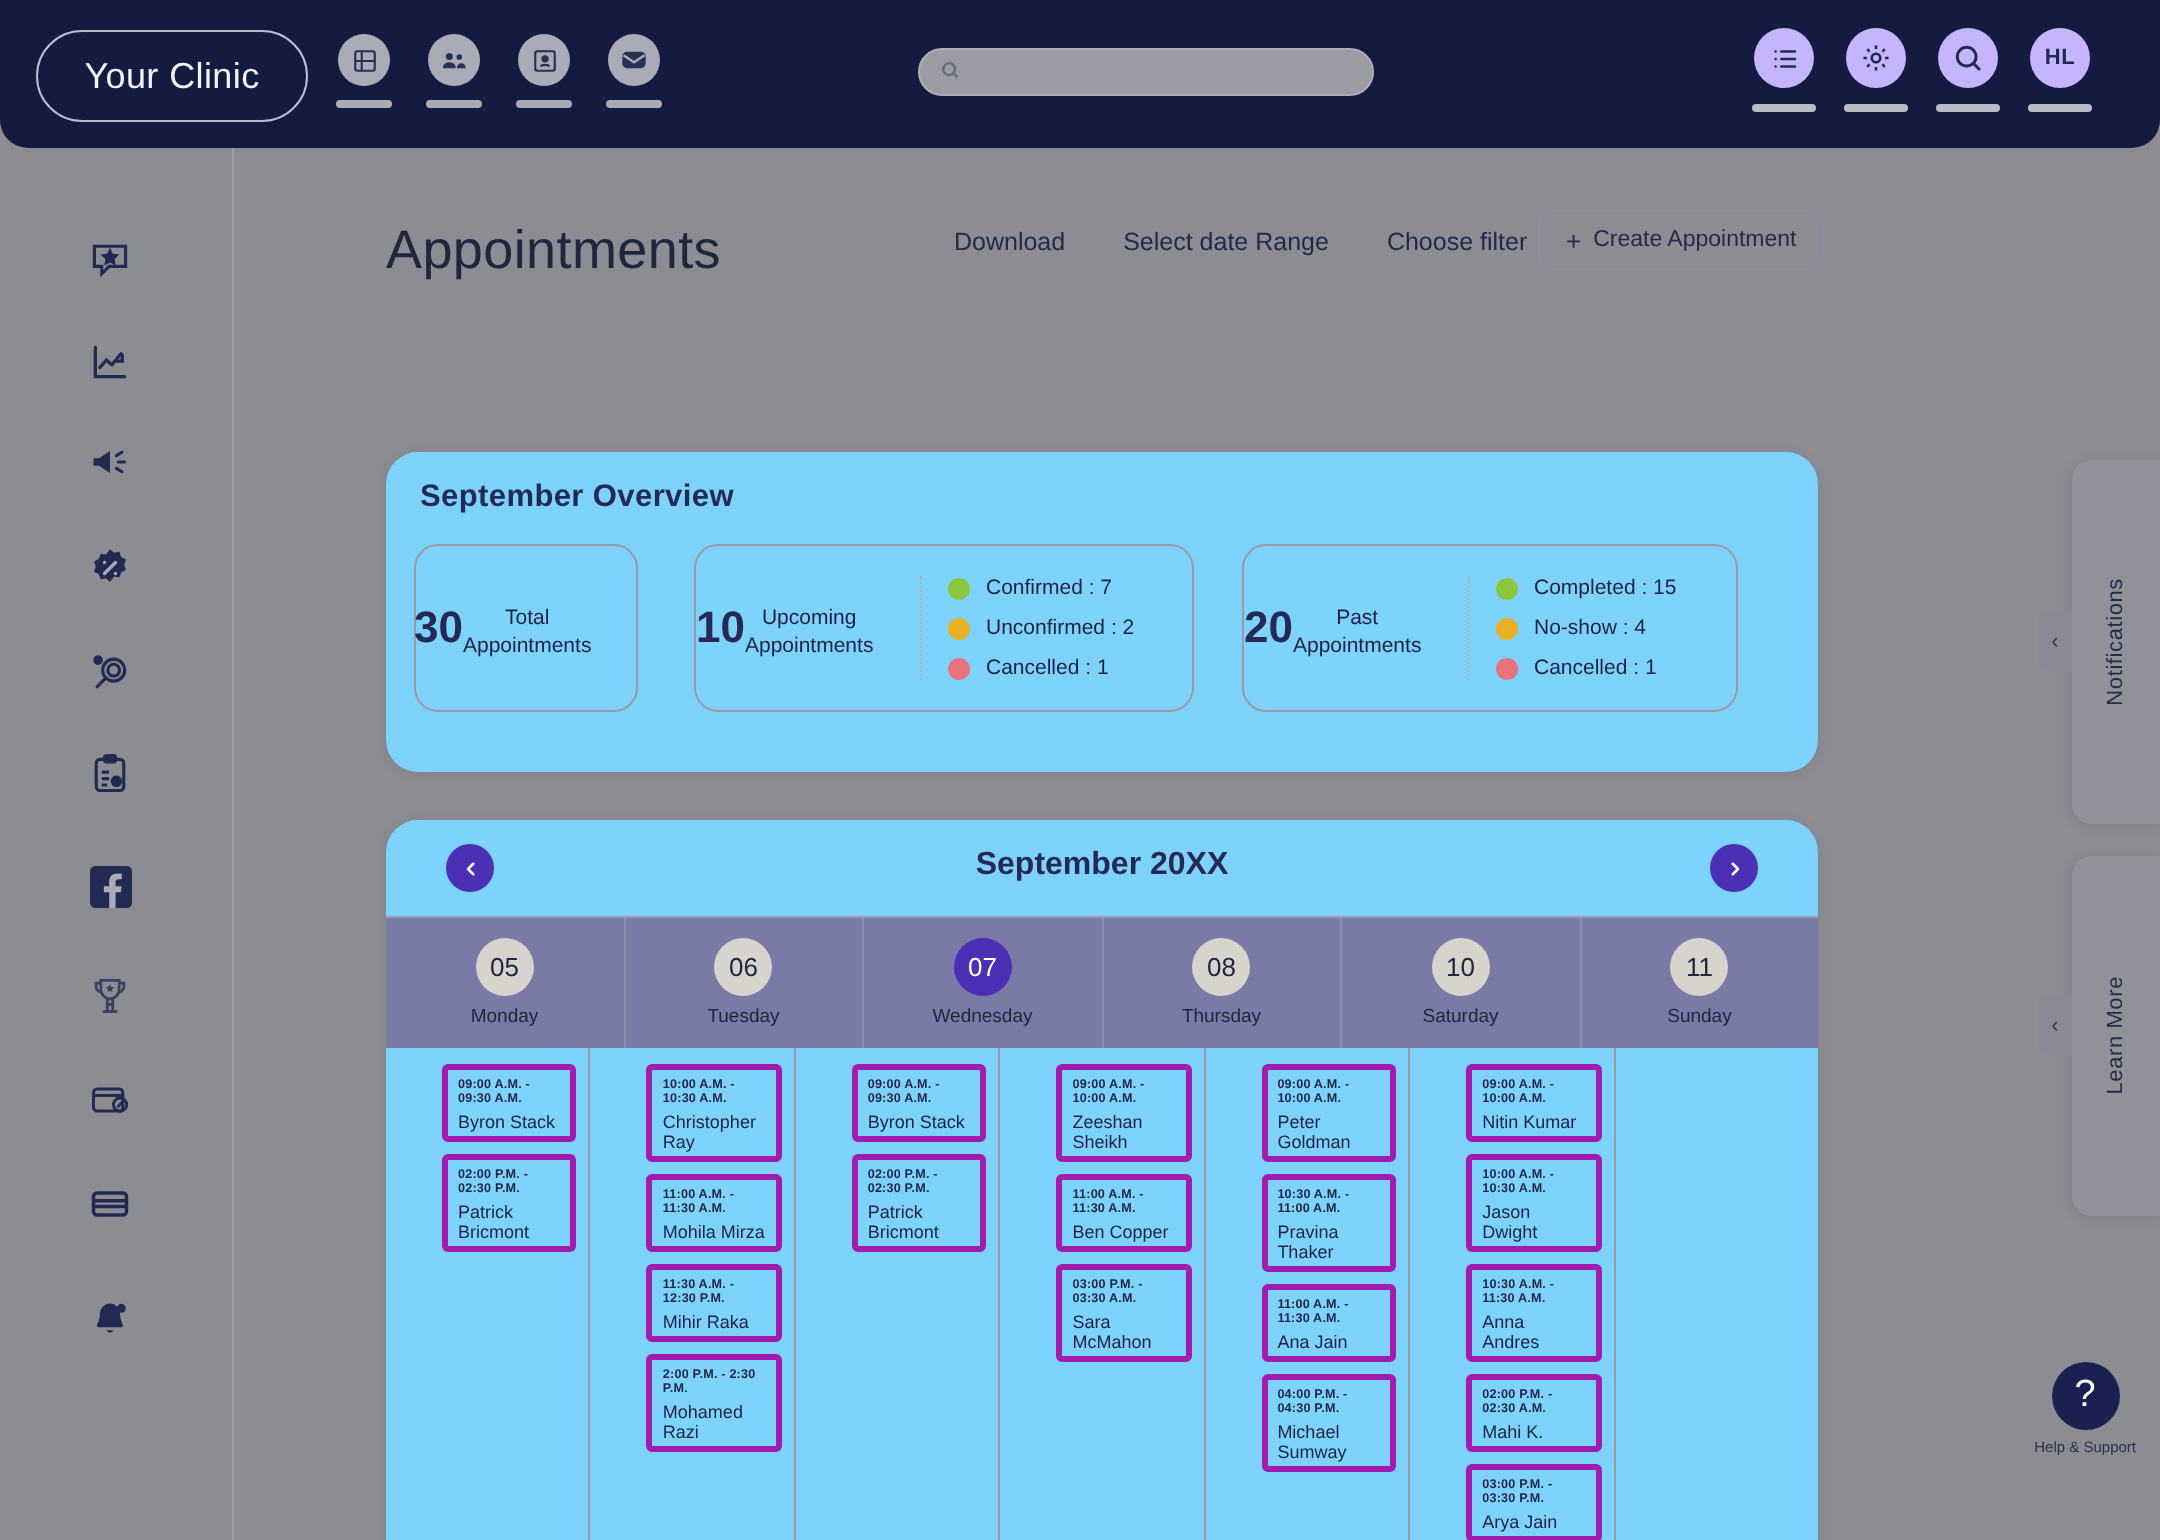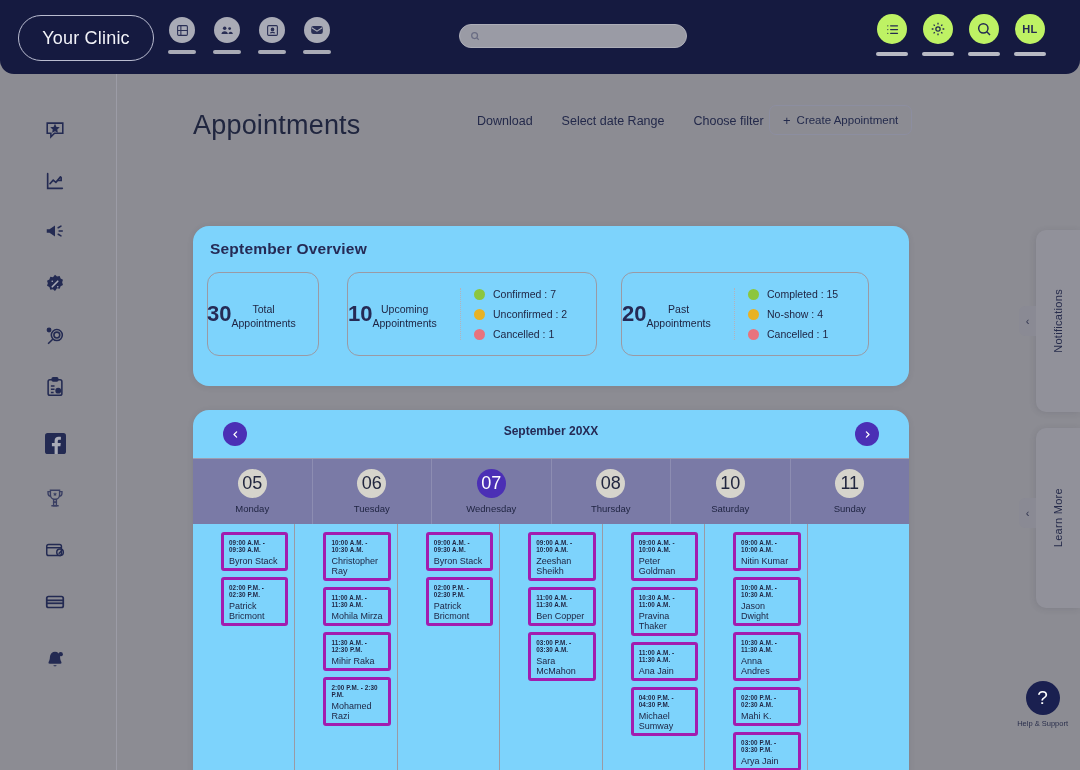--- a/index.html
+++ b/index.html
@@ -52,21 +52,21 @@
     border: none; background: transparent; outline: none;
     font-family: "Liberation Sans", sans-serif; font-size: 10px;
     color: #2a2f55; margin-left: 5px; width: 180px;
   }
   .search-input::placeholder { color: #6e7084; }
 
   .ricons { position: absolute; right: 34px; top: 14px; display: flex; gap: 14px; }
   .ricon-wrap { display: flex; flex-direction: column; align-items: center; gap: 8px; }
   .ricon {
     width: 30px; height: 30px; border-radius: 50%;
-    background: #bef264;
+    background: #c4b5fd;
     display: flex; align-items: center; justify-content: center;
     color: #232a52; font-size: 11px; font-weight: bold; letter-spacing: .3px;
   }
   .rbar { width: 32px; height: 4px; border-radius: 2px; background: #b8bac4; }
 
   
   .rail {
     position: absolute; left: 0; top: 74px; width: 117px; height: 696px;
     border-right: 1px solid #9c9ca6;
   }
@@ -141,21 +141,21 @@
   }
   .legend-row { display: flex; align-items: center; gap: 8px; }
   .dot { width: 11px; height: 11px; border-radius: 50%; flex: none; }
   .legend-text { font-size: 10.5px; color: #1d2240; white-space: nowrap; }
 
   
   .calendar { left: 76px; top: 336px; width: 716px; height: 412px; overflow: hidden; }
   .cal-head { position: relative; height: 48px; }
   .cal-month {
     position: absolute; left: 0; right: 0; top: 14px; text-align: center;
-    font-size: 12px; font-weight: bold; color: #252a55;
+    font-size: 16px; font-weight: bold; color: #252a55;
   }
   .nav-btn {
     position: absolute; top: 12px; width: 24px; height: 24px; border-radius: 50%;
     background: #4b2fb5; display: flex; align-items: center; justify-content: center;
     color: #fff; font-size: 12px;
   }
   .nav-prev { left: 30px; }
   .nav-next { right: 30px; }
 
   .days-row {
@@ -164,21 +164,21 @@
   }
   .day-col-head {
     flex: 1; display: flex; flex-direction: column; align-items: center;
     justify-content: center; gap: 5px; border-right: 1px solid #8d8db2;
   }
   .day-col-head:last-child { border-right: none; }
   .day-num {
     width: 29px; height: 29px; border-radius: 50%;
     background: #d6d4cc; color: #22273f;
     display: flex; align-items: center; justify-content: center;
-    font-size: 18px;
+    font-size: 13px;
   }
   .day-num.today { background: #4b2fb5; color: #ffffff; }
   .day-name { font-size: 9.5px; color: #1e2340; }
 
   .cols { display: flex; height: 298px; }
   .day-col {
     flex: 1; border-right: 1px solid #9a9aa4;
     padding: 8px 6px; display: flex; flex-direction: column; gap: 6px;
   }
   .day-col:last-child { border-right: none; }

